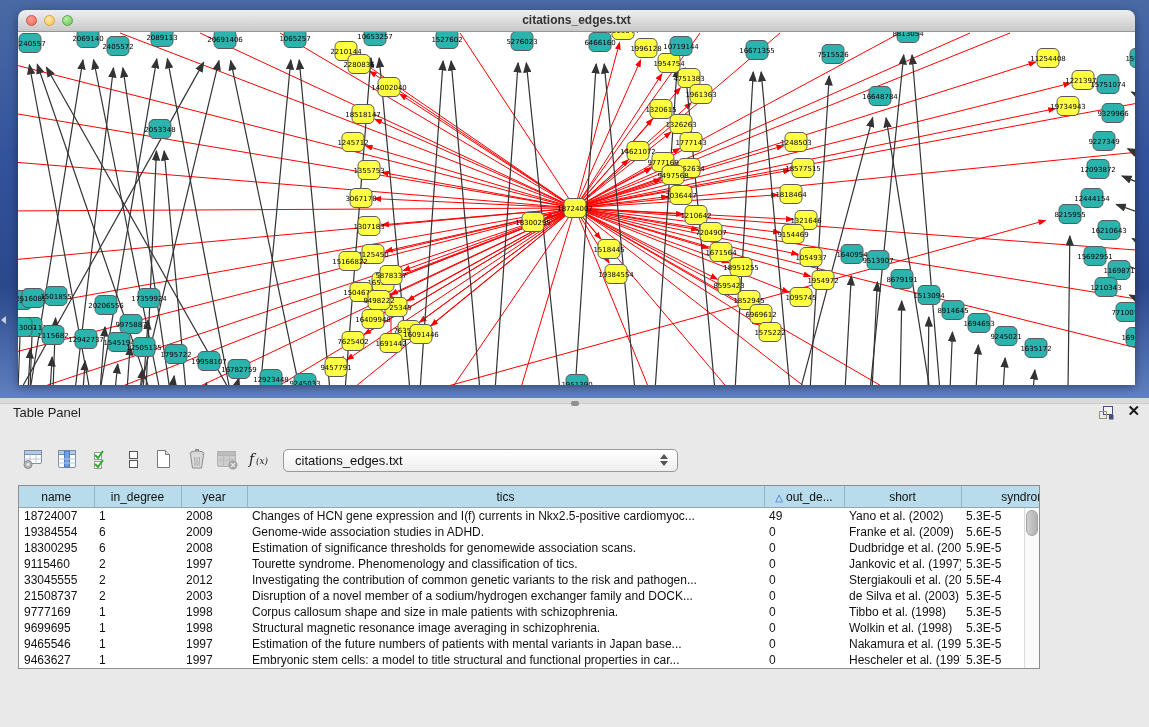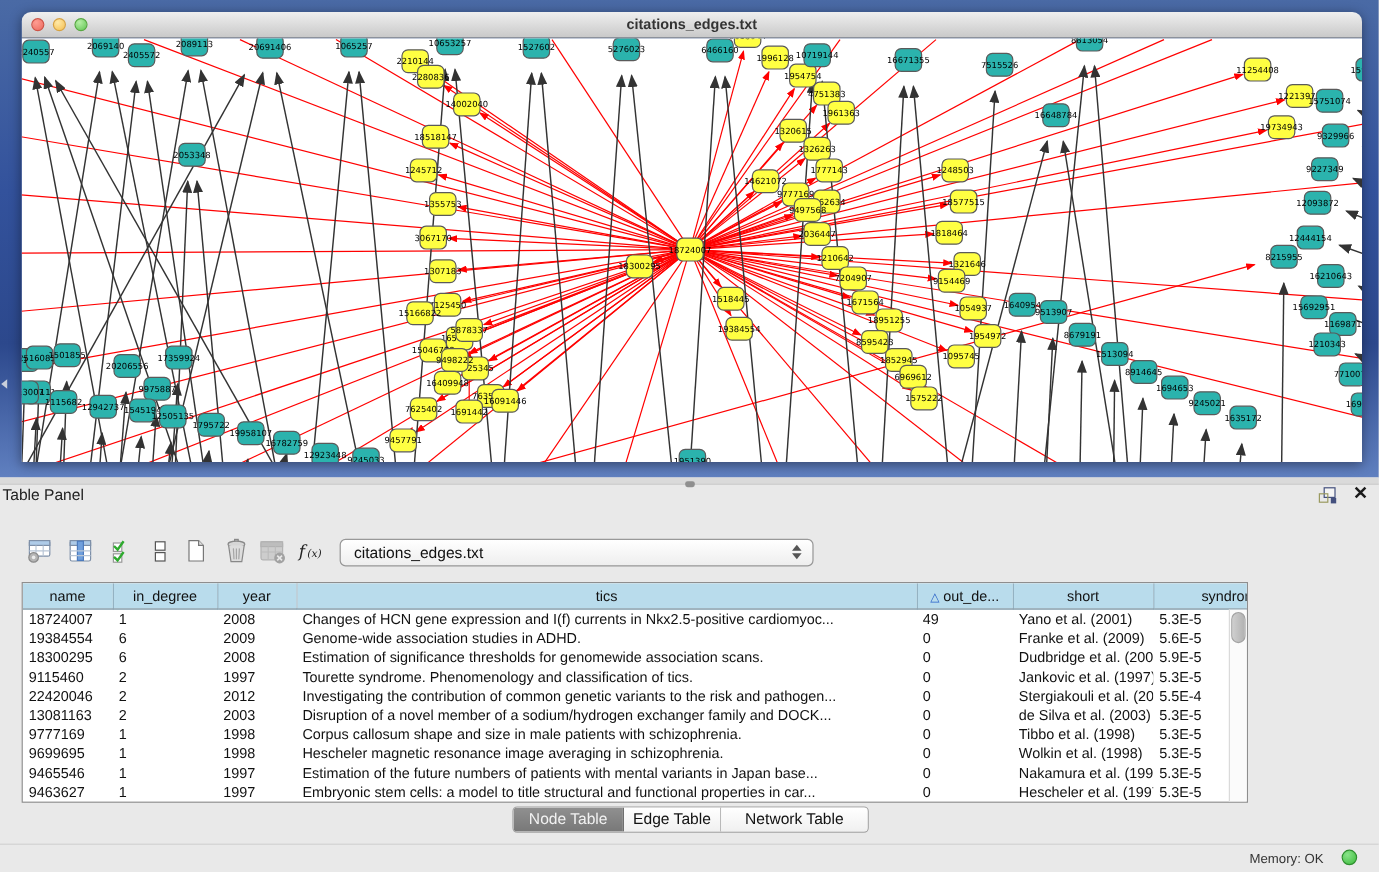--- a/index.html
+++ b/index.html
@@ -23,21 +23,21 @@
   .win-title{text-align:center;font-size:12px;font-weight:bold;color:#333;line-height:21px;}
   .net-canvas{position:relative;width:1117px;height:353px;background:#ffffff;}
   .net-canvas svg{display:block;}
   .net-edge{fill:none;}
   .net-node-label{font-family:"DejaVu Sans",sans-serif;font-size:7px;fill:#000;text-anchor:middle;}
 
   
   .table-panel{position:absolute;left:0;top:398px;width:1149px;height:329px;background:#e9e9e9;}
   .split-strip{position:absolute;left:0;top:0;width:100%;height:5px;background:#dadada;border-bottom:1px solid #cccccc;}
   .split-handle{position:absolute;left:571px;top:3px;width:8px;height:5px;background:#8f8f8f;border-radius:2px;}
-  .panel-title{position:absolute;left:2px;top:7px;font-size:13px;color:#222;}
+  .panel-title{position:absolute;left:13px;top:7px;font-size:13px;color:#222;}
   .float-btn{position:absolute;right:34px;top:7px;width:17px;height:15px;}
   .close-btn{position:absolute;right:9px;top:4px;font-size:15px;font-weight:bold;color:#1a1a1a;cursor:default;}
 
   .toolbar{position:absolute;left:0;top:46px;width:100%;height:32px;}
   .tbtn{position:absolute;top:2px;width:26px;height:26px;display:flex;align-items:center;justify-content:center;}
   .table-select{position:absolute;left:283px;top:5px;width:395px;height:23px;box-sizing:border-box;
     background:linear-gradient(#ffffff,#eeeeee);border:1px solid #989898;border-radius:5px;
     font-size:13px;color:#111;line-height:21px;padding-left:11px;}
   .select-arrows{position:absolute;right:9px;top:4px;display:flex;flex-direction:column;gap:2px;}
   .select-arrows i{display:block;width:0;height:0;border-left:4px solid transparent;border-right:4px solid transparent;}
@@ -827,21 +827,21 @@
             <th class="filler"></th>
           </tr>
         </thead>
       <tbody id="table-body">
           <tr>
             <td>18724007</td>
             <td>1</td>
             <td>2008</td>
             <td>Changes of HCN gene expression and I(f) currents in Nkx2.5-positive cardiomyoc...</td>
             <td>49</td>
-            <td>Yano et al. (2001)</td>
+            <td>Yano et al. (2002)</td>
             <td>5.3E-5</td>
             <td></td>
           </tr>
           <tr>
             <td>19384554</td>
             <td>6</td>
             <td>2009</td>
             <td>Genome-wide association studies in ADHD.</td>
             <td>0</td>
             <td>Franke et al. (2009)</td>
@@ -862,31 +862,31 @@
             <td>9115460</td>
             <td>2</td>
             <td>1997</td>
             <td>Tourette syndrome. Phenomenology and classification of tics.</td>
             <td>0</td>
             <td>Jankovic et al. (1997)</td>
             <td>5.3E-5</td>
             <td></td>
           </tr>
           <tr>
-            <td>22420046</td>
+            <td>33045555</td>
             <td>2</td>
             <td>2012</td>
             <td>Investigating the contribution of common genetic variants to the risk and pathogen...</td>
             <td>0</td>
             <td>Stergiakouli et al. (2012)</td>
             <td>5.5E-4</td>
             <td></td>
           </tr>
           <tr>
-            <td>13081163</td>
+            <td>21508737</td>
             <td>2</td>
             <td>2003</td>
             <td>Disruption of a novel member of a sodium/hydrogen exchanger family and DOCK...</td>
             <td>0</td>
             <td>de Silva et al. (2003)</td>
             <td>5.3E-5</td>
             <td></td>
           </tr>
           <tr>
             <td>9777169</td>
@@ -895,21 +895,21 @@
             <td>Corpus callosum shape and size in male patients with schizophrenia.</td>
             <td>0</td>
             <td>Tibbo et al. (1998)</td>
             <td>5.3E-5</td>
             <td></td>
           </tr>
           <tr>
             <td>9699695</td>
             <td>1</td>
             <td>1998</td>
-            <td>Hescheler magnetic resonance image averaging in schizophrenia.</td>
+            <td>Structural magnetic resonance image averaging in schizophrenia.</td>
             <td>0</td>
             <td>Wolkin et al. (1998)</td>
             <td>5.3E-5</td>
             <td></td>
           </tr>
           <tr>
             <td>9465546</td>
             <td>1</td>
             <td>1997</td>
             <td>Estimation of the future numbers of patients with mental variants in Japan base...</td>
@@ -928,23 +928,14 @@
             <td>5.3E-5</td>
             <td></td>
           </tr>
         </tbody>
     </table>
     <div class="vscroll">
       <div class="vthumb"></div>
     </div>
   </div>
 
-  <div class="tabs" id="tab-strip">
-      <div class="tab active" style="width: 92px;">Node Table</div>
-      <div class="tab" style="width: 81px;">Edge Table</div>
-      <div class="tab" style="width: 122px;">Network Table</div>
-    </div>
-
-  <div class="statusbar">
-    <span class="memory">Memory: OK</span>
-    <span class="mem-dot"></span>
-  </div>
+
 </div>
 
 </body></html>

